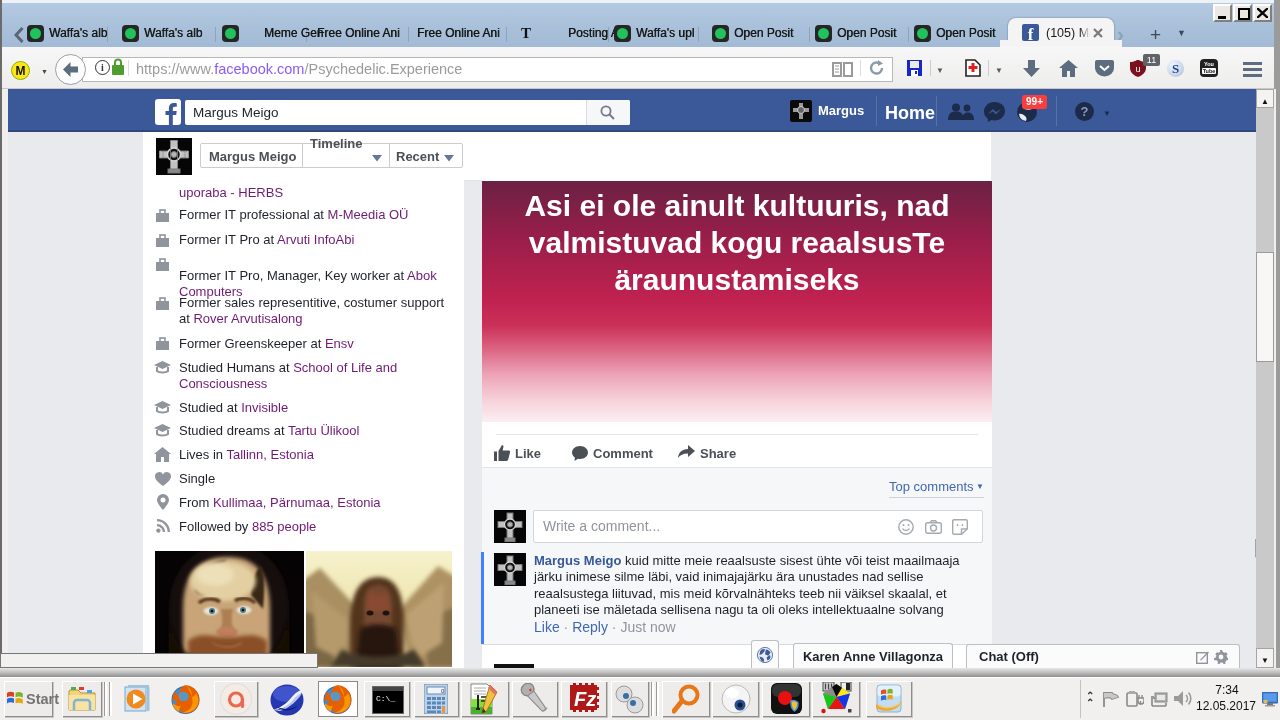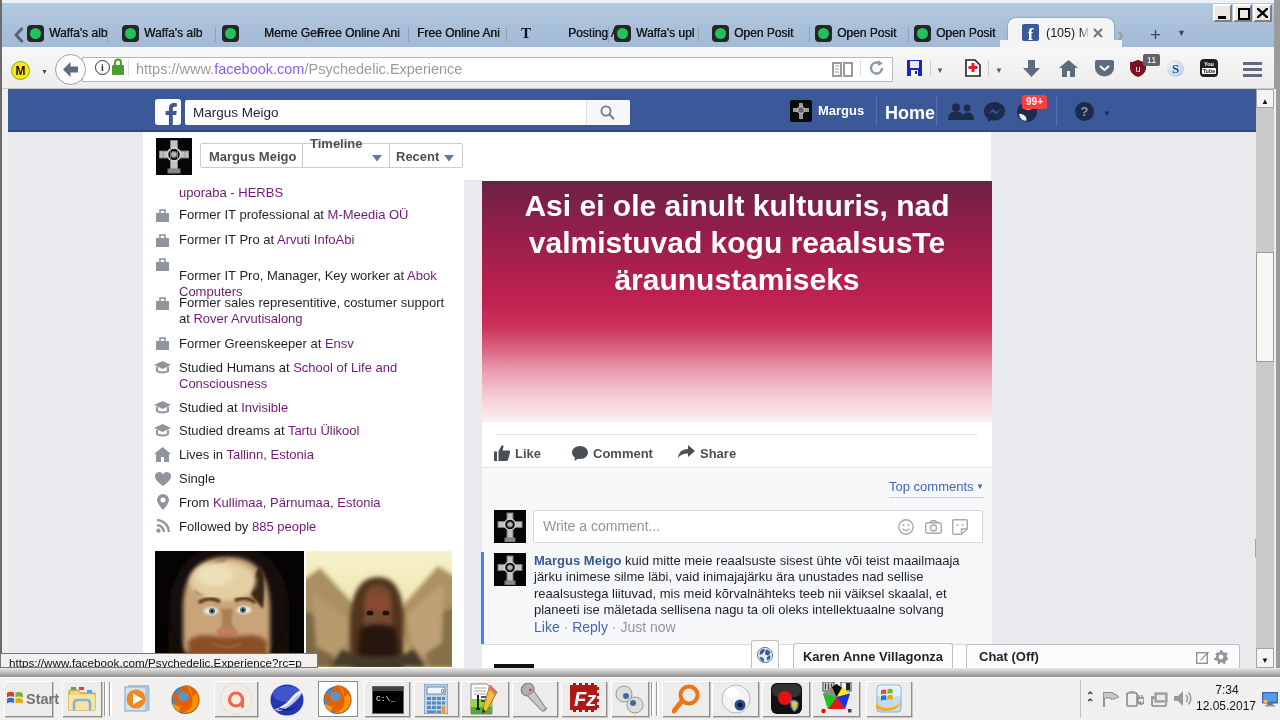--- a/index.html
+++ b/index.html
@@ -446,21 +446,20 @@
 <div class="abs" style="left:1256px;top:89px;width:18px;height:19px;background:#f4f3f1;border:1px solid #a5a5a5;box-sizing:border-box;text-align:center;"><span style="font-size:8px;color:#111;line-height:17px;">▲</span></div>
 <div class="abs" style="left:1256px;top:252px;width:18px;height:110px;background:#f8f7f5;border:1px solid #9a9a9a;box-sizing:border-box;"></div>
 <div class="abs" style="left:1256px;top:648px;width:18px;height:20px;background:#f4f3f1;border:1px solid #a5a5a5;box-sizing:border-box;text-align:center;"><span style="font-size:8px;color:#111;line-height:18px;">▼</span></div>
 
 <div class="abs" style="left:0;top:0;width:2px;height:668px;background:#6b6b6b;"></div>
 <div class="abs" style="left:2px;top:89px;width:6px;height:579px;background:#f0efed;"></div>
 <div class="abs" style="left:1274px;top:0;width:6px;height:668px;background:#9b9b9b;"></div>
 <div class="abs" style="left:1274px;top:89px;width:2px;height:579px;background:#f0efed;"></div>
 
 <div class="abs" style="left:0px;top:653px;width:318px;height:15px;background:#f2f1ef;border:1px solid #767676;box-sizing:border-box;"></div>
-<div class="abs" style="left:9px;top:655.5px;font-size:11.7px;color:#111;">https://www.facebook.com/Psychedelic.Experience?rc=p</div>
 
 <div class="abs" style="left:0;top:668px;width:1280px;height:9px;background:linear-gradient(180deg,#e8e8e8,#b9b9b9 55%,#8f8f8f);"></div>
 
 <div class="abs" style="left:0;top:677px;width:1280px;height:43px;background:#f1f0ee;border-top:1px solid #fff;box-sizing:border-box;"></div>
 <div id="taskbar" class="abs" style="left:0;top:0;">
 
 <div class="tbtn" style="left:4px;top:681px;width:49px;height:36px;"></div>
 <svg class="abs" style="left:6px;top:690px;" width="18" height="16" viewBox="0 0 18 16">
         <path d="M1 3 C3 1.6 5.5 1.5 8 2.6 V7 C5.5 6 3 6 1 7.5 z" fill="#d94126"></path>
         <path d="M9.5 2.7 C12 1.7 14.5 1.8 16.8 3.4 V7.8 C14.5 6.4 12 6.3 9.5 7.2 z" fill="#7db32a"></path>

